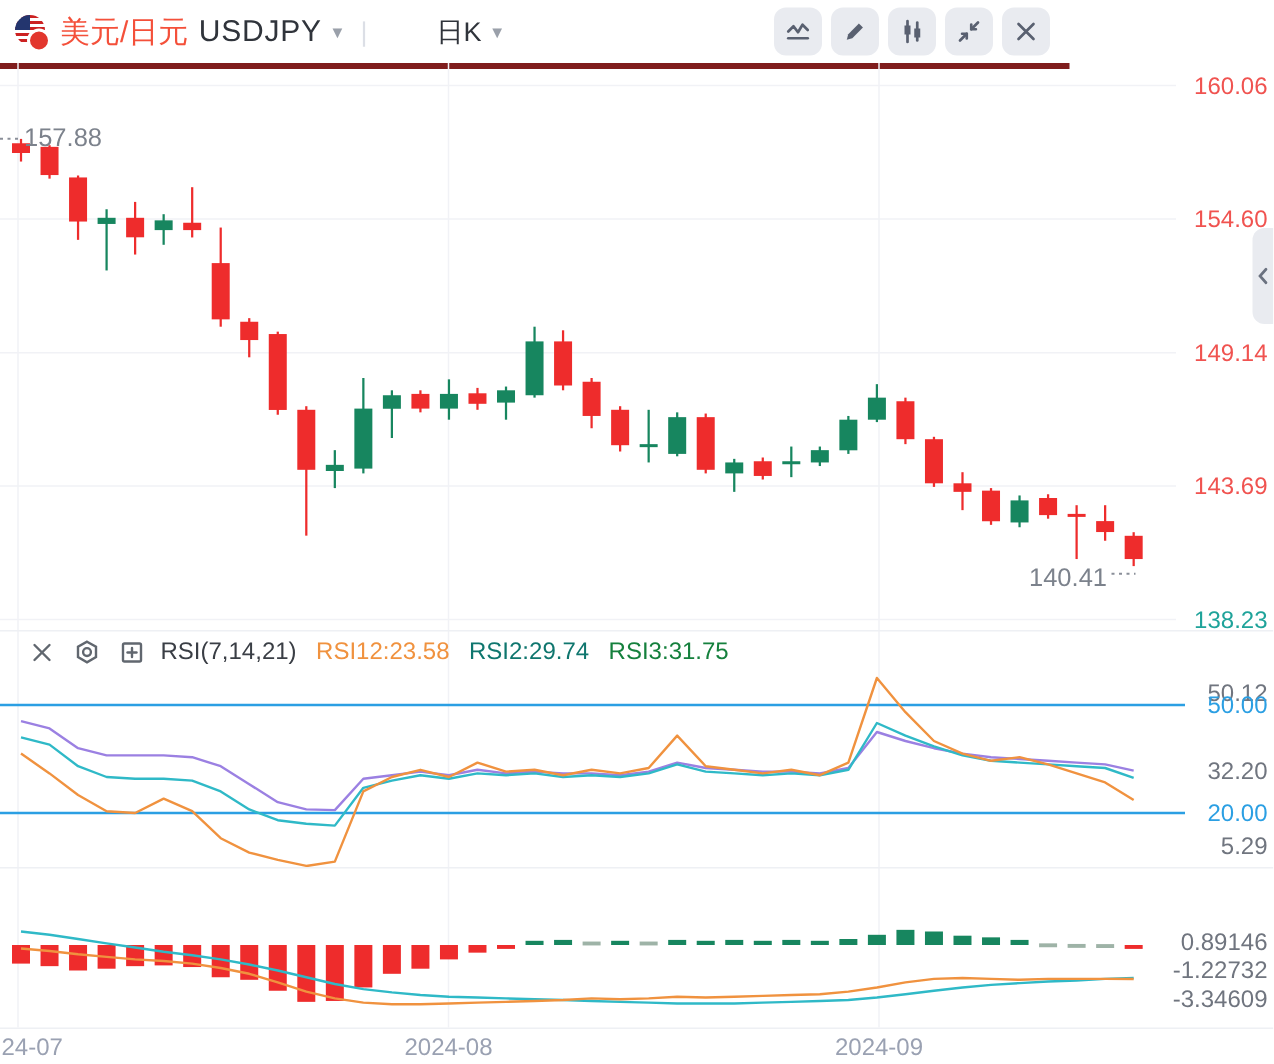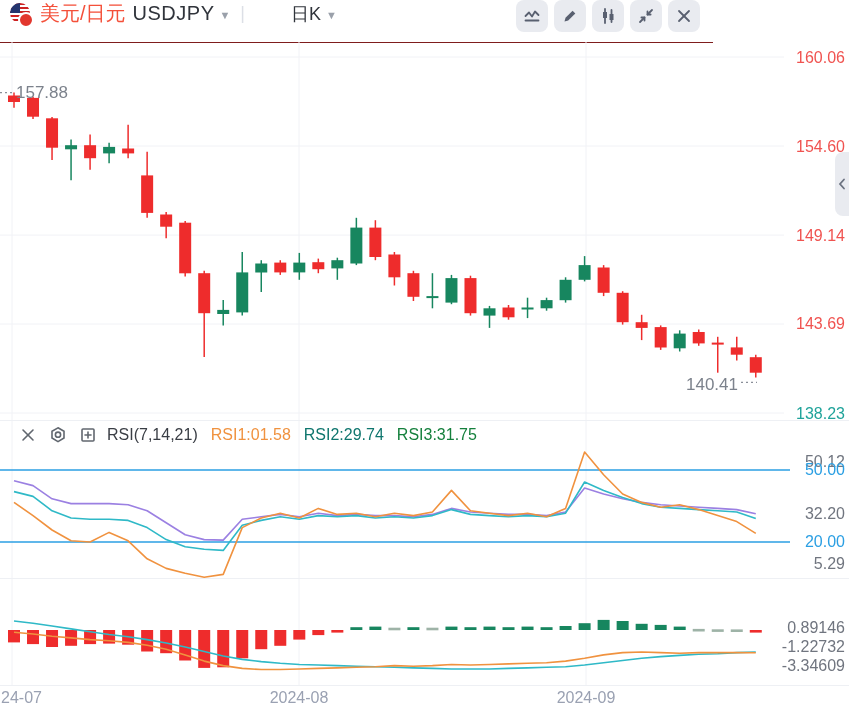--- a/index.html
+++ b/index.html
@@ -1,20 +1,20 @@
 <!DOCTYPE html>
 <html><head>
 <meta charset="utf-8">
 <style>
   html,body{margin:0;padding:0;background:#fff;}
   #app{position:relative;width:849px;height:709px;background:#fff;overflow:hidden;
        font-family:"Liberation Sans","DejaVu Sans",sans-serif;}
   
   #header{position:absolute;left:0;top:0;width:713px;height:42px;background:#fff;
-          border-bottom:1px solid #7f1d1d;display:flex;align-items:flex-start;}
+          border-bottom:4px solid #7f1d1d;display:flex;align-items:center;}
   .hleft{display:flex;align-items:center;padding-left:10px;flex:1;min-width:0;}
   .flag{position:relative;width:22px;height:22px;margin-right:8px;flex:none;}
   .flag .us{position:absolute;left:0;top:0;width:20px;height:20px;border-radius:50%;
      background:repeating-linear-gradient(#c22 0 2px,#fff 2px 4px);overflow:hidden;}
   .flag .us::after{content:"";position:absolute;left:0;top:0;width:10px;height:10px;background:#23356e;}
   .flag .jp{position:absolute;right:-2px;bottom:-3px;width:12px;height:12px;border-radius:50%;
      background:#e2372e;border:2px solid #fff;}
   .pair-cn{color:#f4503a;font-size:20px;margin-right:7px;white-space:nowrap;}
   .pair-code{color:#30343b;font-size:20px;letter-spacing:.5px;white-space:nowrap;}
   .caret{color:#9aa0aa;font-size:11px;margin:2px 0 0 5px;}
@@ -263,21 +263,21 @@
     <svg width="18" height="18">
       <path d="M9 1.8 L15 5.2 L15 12 L9 15.6 L3 12 L3 5.2 Z"></path>
         <circle cx="9" cy="8.7" r="2.6"></circle>
       </svg>
     <svg width="16" height="16">
       <rect x="2" y="2" width="12" height="12" rx="1"></rect>
         <line x1="8" y1="5" x2="8" y2="11"></line>
         <line x1="5" y1="8" x2="11" y2="8"></line>
       </svg>
     <span class="ptitle">RSI(7,14,21)</span>
-    <span class="legend" style="color:#f0923f">RSI1:01.58</span>
+    <span class="legend" style="color:#f0923f">RSI12:23.58</span>
     <span class="legend" style="color:#0f766e">RSI2:29.74</span>
     <span class="legend" style="color:#15803d">RSI3:31.75</span>
   </div>
 
 
   <div id="collapse">
     <svg width="8" height="12">
       <polyline points="6,1.5 2,6 6,10.5"></polyline>
       </svg>
   </div>

